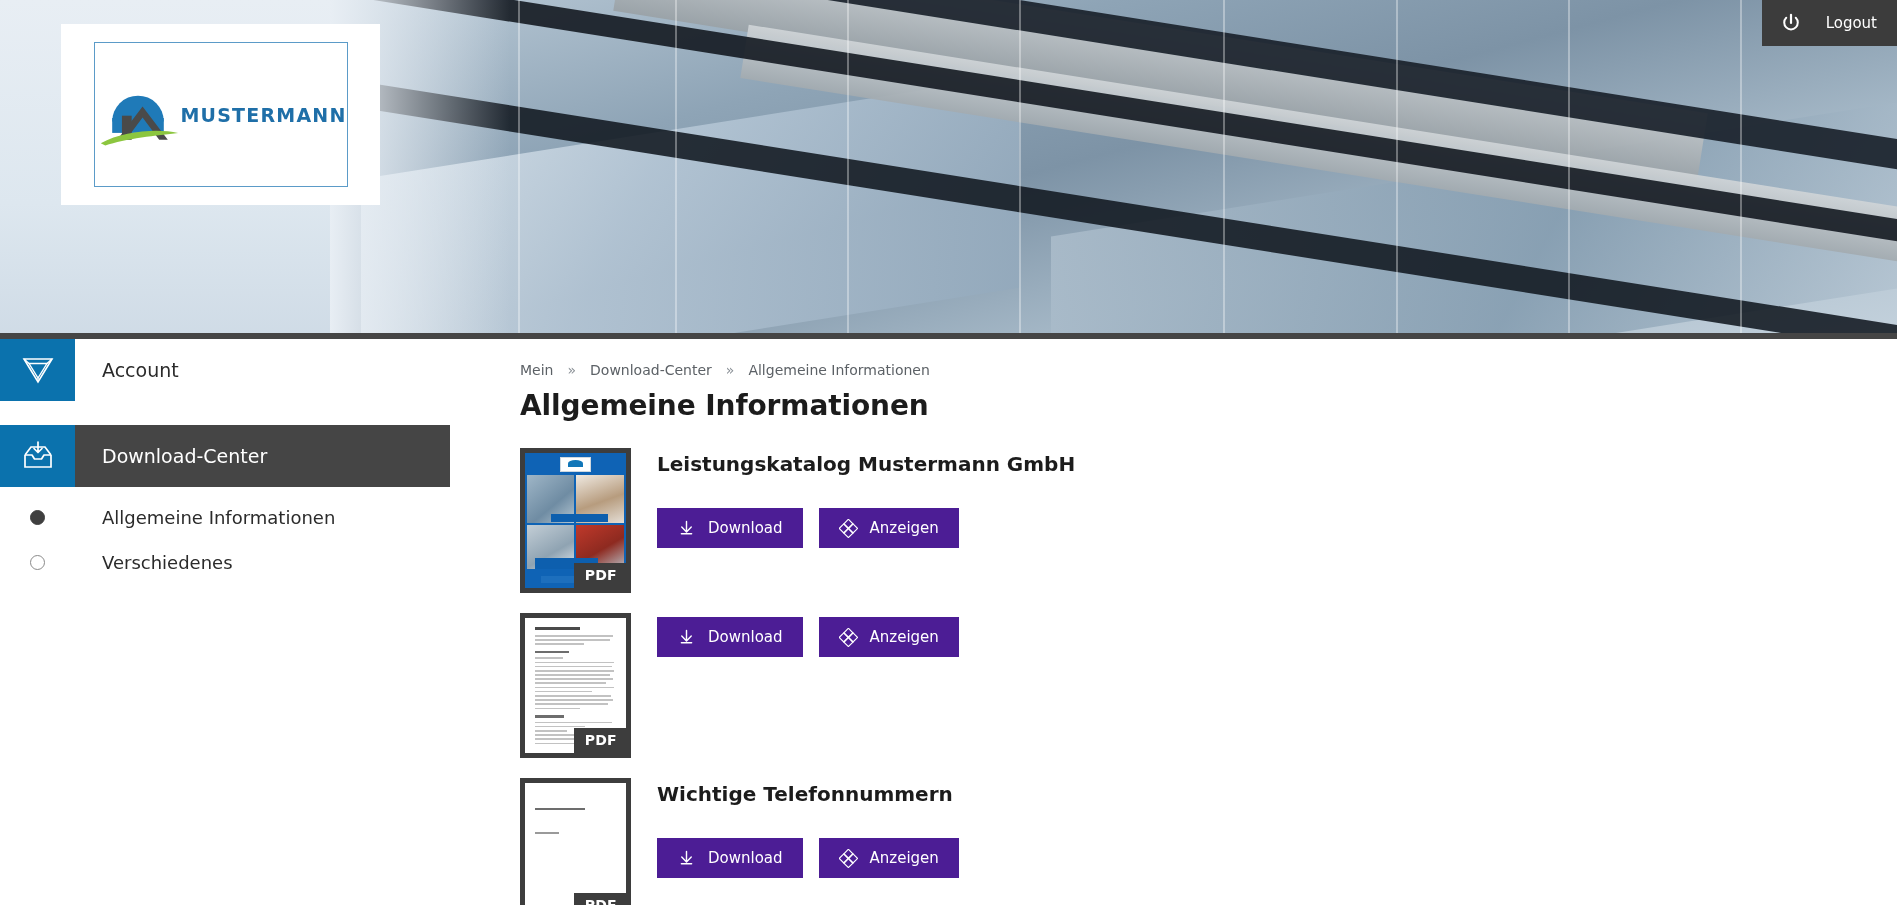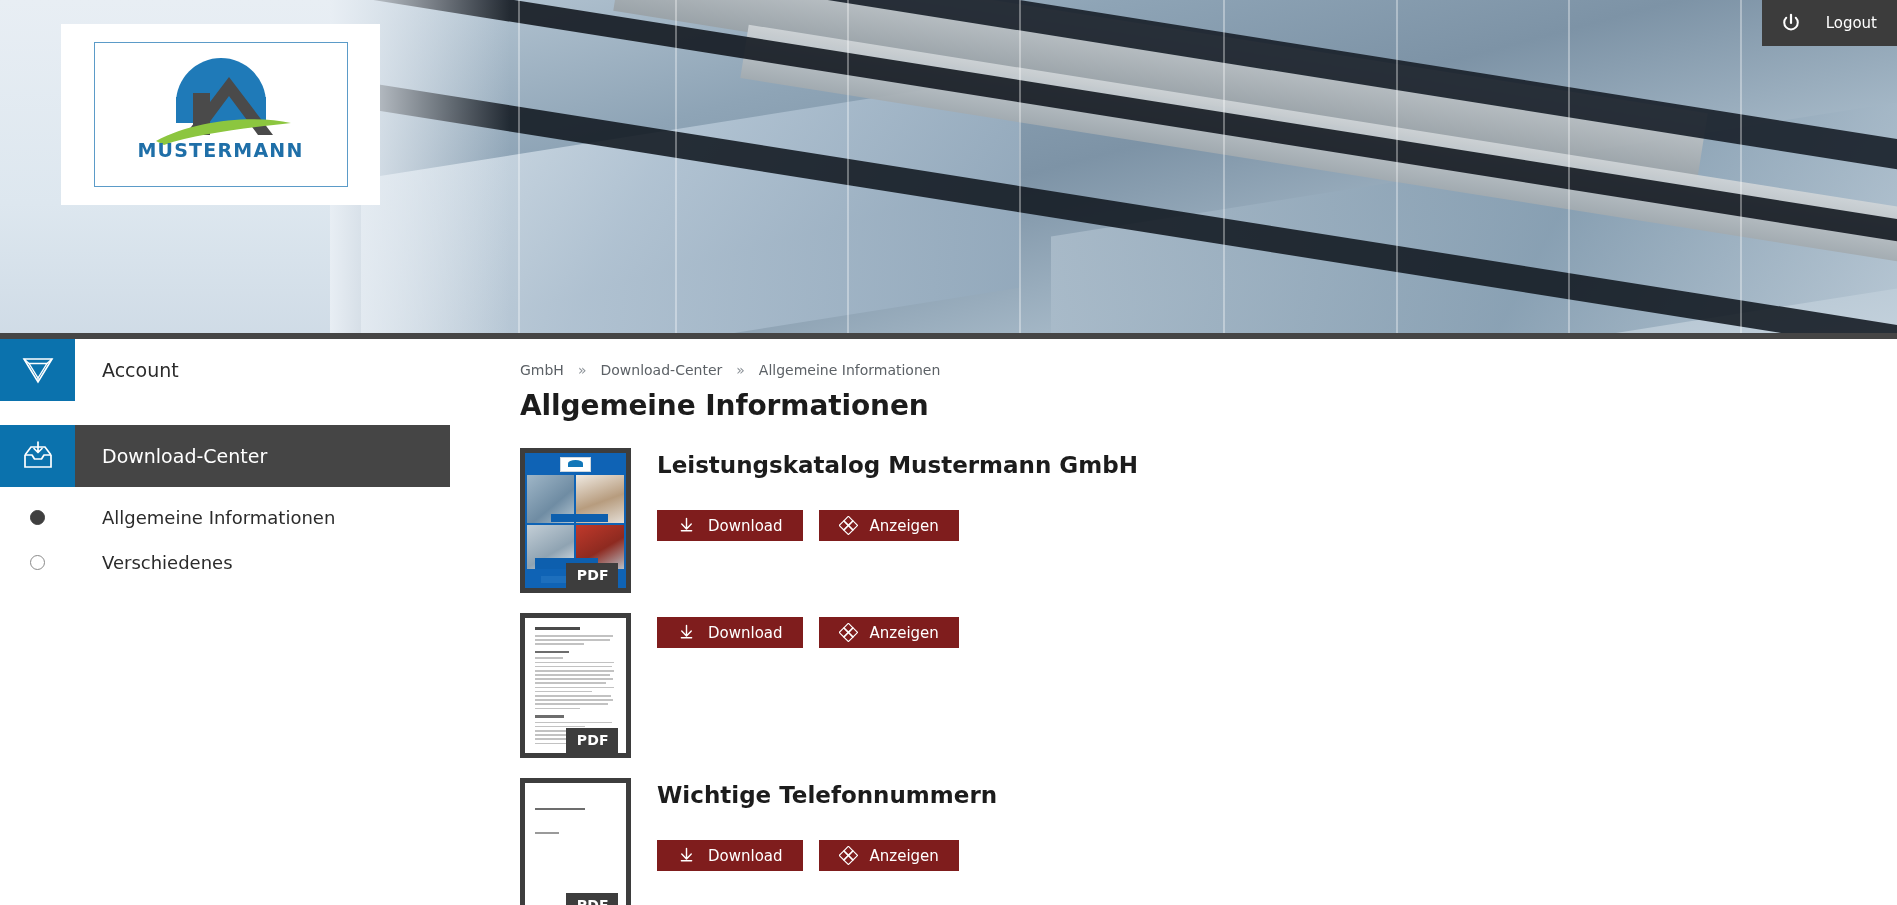--- a/index.html
+++ b/index.html
@@ -81,21 +81,21 @@
     position: absolute;
     left: 61px; top: 24px;
     width: 319px; height: 181px;
     background:#ffffff;
     z-index: 6;
     display:flex; align-items:center; justify-content:center;
   }
   .logo-inner {
     width: 254px; height: 145px;
     border: 1px solid #5b9bc8;
-    display:flex; flex-direction:column; align-items:center; justify-content:flex-start;
+    display:flex; flex-direction:row; align-items:center; justify-content:flex-start;
     padding-top: 6px;
   }
   .logo-mark { width: 150px; height: 96px; display:block; }
   .logo-word {
     font-family: "DejaVu Sans", "Liberation Sans", sans-serif;
     font-weight: 700;
     font-size: 19px;
     letter-spacing: 1.2px;
     color:#1f6fa8;
     margin-top: -6px;
@@ -195,21 +195,21 @@
   }
   .thumb {
     position: relative;
     width: 111px; height: 145px;
     flex: 0 0 111px;
     border: 5px solid #3d3d3d;
     background:#ffffff;
     overflow: hidden;
   }
   .thumb-pdf-badge {
-    position:absolute; right:8px; bottom:0;
+    position:absolute; right:0; bottom:0;
     background:#3d3d3d; color:#ffffff;
     font-size: 14px; font-weight:600;
     padding: 4px 9px 5px 11px;
     letter-spacing: .3px;
   }
   
   .tb-brochure { position:absolute; inset:0; background:#0f63b5; }
   .tb-brochure .logo-strip {
     position:absolute; left:35%; top:3%; width:30%; height:11%;
     background:#ffffff; border:1px solid #cfd8df;
@@ -231,29 +231,29 @@
   .tb-brochure .cap3 { position:absolute; left:16%; top:91%; width:56%; height:5%; background:#1d6fbd; }
 
   
   .tb-textdoc { position:absolute; inset:0; background:#ffffff; padding: 9px 10px; }
   .tb-textdoc .h { height:3px; background:#4a4a4a; margin-bottom:5px; width:55%; }
   .tb-textdoc .l { height:1.6px; background:#c2c2c2; margin-bottom:2.6px; }
   .tb-textdoc .sub { height:2.4px; background:#6d6d6d; margin:6px 0 4px; width:42%; }
 
   .doc-body { padding-left: 26px; flex: 1 1 auto; padding-top: 4px; }
   .doc-title {
-    font-size: 23px; font-weight:700; color:#1c1c1c;
+    font-size: 20px; font-weight:700; color:#1c1c1c;
     margin-bottom: 32px;
   }
   .btn-group { display:flex; gap: 16px; }
   .btn {
-    background:#7f1d1d;
+    background:#4c1d95;
     color:#ffffff;
     border: none;
-    height: 31px;
+    height: 40px;
     min-width: 122px;
     padding: 0 20px;
     display:flex; align-items:center; justify-content:center; gap: 12px;
     font-size: 15px;
     font-family: "DejaVu Sans", "Liberation Sans", sans-serif;
     cursor:pointer;
   }
   .btn svg { display:block; flex:0 0 auto; }
 </style>
 </head>
@@ -345,21 +345,21 @@
         <div class="subnav-label">Verschiedenes</div>
       </div>
     </div>
 
 
   </nav>
 
   <section class="content">
 
     <div class="breadcrumb">
-      <a>GmbH</a>
+      <a>Mein</a>
       <span class="sep">»</span>
       <a>Download-Center</a>
       <span class="sep">»</span>
       <span class="current">Allgemeine Informationen</span>
     </div>
 
     <h1 class="page-title">Allgemeine Informationen</h1>
 
     <div class="doc-row">
       <div class="thumb">

